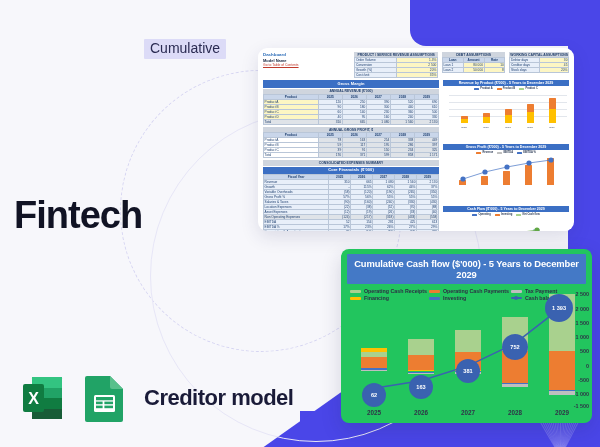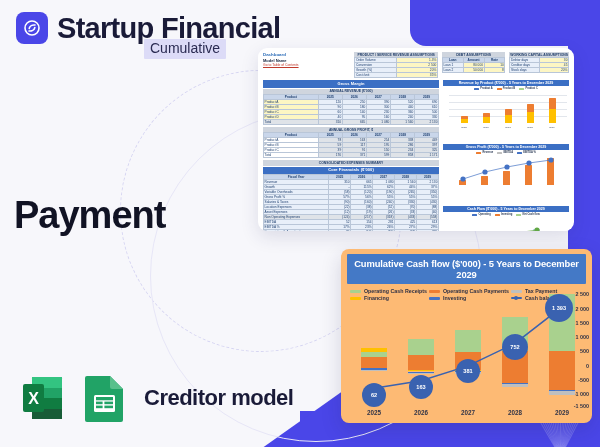--- a/index.html
+++ b/index.html
@@ -126,21 +126,21 @@
   .mc-plot{position:relative;height:100%;}
   .mc-bar{position:absolute;bottom:6px;width:7px;border-radius:.5px;overflow:hidden;
           display:flex;flex-direction:column;justify-content:flex-end;}
   .mc-bar div{width:100%;}
   .mc-xl{position:absolute;bottom:0.5px;font-size:2.5px;color:#44506b;text-align:center;width:10px;}
   .mc-gl{position:absolute;left:6px;right:2px;height:0;border-top:.25px solid #e2e6ec;}
 
   
   .chart-card{
     position:absolute;left:341px;top:249px;width:251px;height:174px;
-    background:#fdba74;border-radius:8px;overflow:hidden;
+    background:#22c55e;border-radius:8px;overflow:hidden;
     box-shadow:0 7px 20px rgba(30,30,80,.17);
   }
   .cc-title{
     background:#4479c6;color:#fff;font-weight:bold;
     font-size:9.4px;text-align:center;padding:4px 0 4px;letter-spacing:-.1px;
     margin:5px 6px 0 6px;border-radius:1px;
   }
   .cc-legend{
     display:grid;grid-template-columns:repeat(3,1fr);
     gap:1px 2px;padding:4px 8px 2px 9px;
@@ -229,33 +229,23 @@
       <i style="transform: rotate(12deg);"></i>
       <i style="transform: rotate(15deg);"></i>
       <i style="transform: rotate(18deg);"></i>
       <i style="transform: rotate(21deg);"></i>
       <i style="transform: rotate(24deg);"></i>
       <i style="transform: rotate(27deg);"></i>
     </div>
   <div class="arc-dash"></div>
   <div class="arc-solid"></div>
 
-  <div class="header">
-    <div class="logo">
-      <svg width="20" height="20" viewBox="0 0 24 24" aria-hidden="true">
-        <circle cx="12" cy="12" r="8.4" fill="none" stroke="#fff" stroke-width="1.9"></circle>
-        <path d="M15.6 8.4 C12.5 8.0 9.2 9.6 8.6 12.6" fill="none" stroke="#fff" stroke-width="1.9" stroke-linecap="round"></path>
-        <path d="M8.4 15.6 C11.5 16.0 14.8 14.4 15.4 11.4" fill="none" stroke="#fff" stroke-width="1.9" stroke-linecap="round"></path>
-      </svg>
-    </div>
-    <div class="brand">Startup Financial</div>
-  </div>
   <div class="badge">Cumulative</div>
 
-  <div class="fintech">Payment</div>
+  <div class="fintech">Fintech</div>
 
   <div class="iconrow">
     <div class="excel-ico">
       <svg width="52" height="52" viewBox="0 0 52 52">
         <rect x="14" y="5" width="30" height="42" rx="1.5" fill="#21a366"></rect>
         <rect x="14" y="5" width="30" height="11" fill="#33c481"></rect>
         <rect x="14" y="26" width="30" height="11" fill="#107c41"></rect>
         <rect x="14" y="37" width="30" height="10" fill="#185c37"></rect>
         <rect x="5" y="12" width="21" height="28" rx="2" fill="#107c41"></rect>
         <text x="15.5" y="32" font-family="Liberation Sans, sans-serif" font-size="16" font-weight="bold" fill="#ffffff" text-anchor="middle">X</text>

